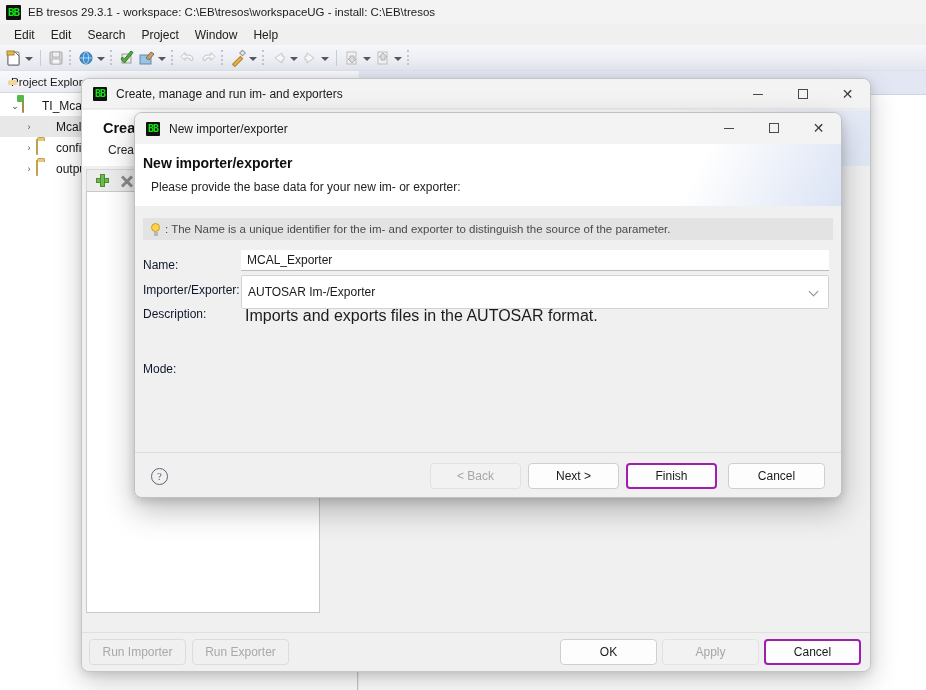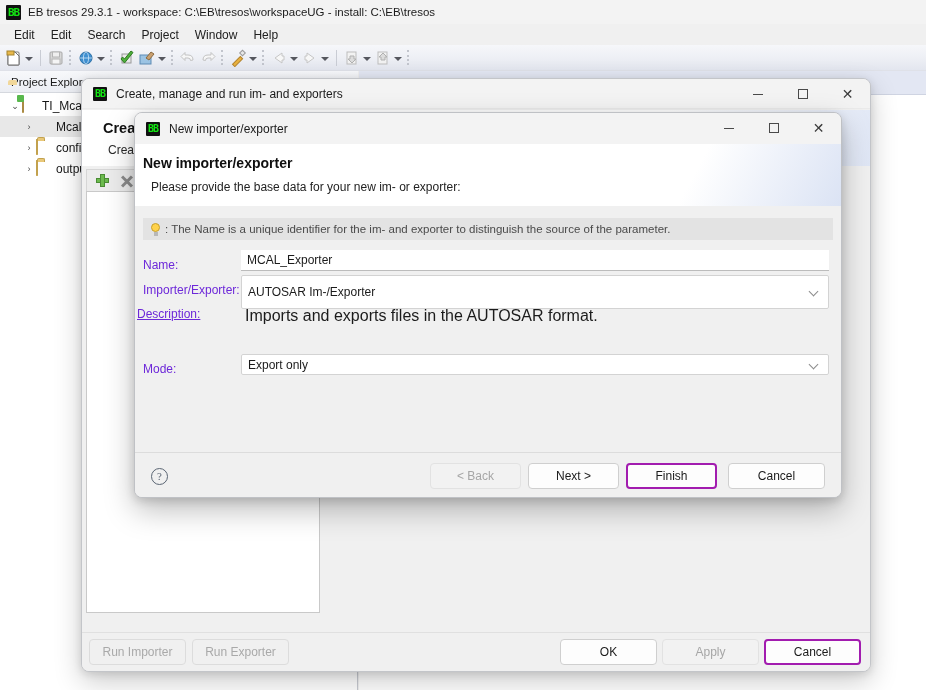--- a/index.html
+++ b/index.html
@@ -415,21 +415,21 @@
   .bulb-ic::after{
     content:""; position:absolute; left:2.5px; top:9px; width:4px; height:4px;
     background:#b8b8b8;
   }
   .hint-text {
     font-size:11.5px; color:#4a4a4a; margin-left:5px; white-space:nowrap;
   }
 
   .form-label {
     position:absolute;
-    font-size:12px; color:#6d28d9; white-space:nowrap;
+    font-size:12px; color:#0f172a; white-space:nowrap;
   }
   .txt-input {
     position:absolute;
     background:#ffffff;
     border:none;
     border-bottom:1px solid #bcbcbc;
     box-sizing:border-box;
     font-family:"Liberation Sans", sans-serif;
     font-size:12px;
     color:#1b1b1b;
@@ -705,28 +705,24 @@
 
     <span class="form-label" style="left:8px; top:52px;">Name:</span>
     <input class="txt-input" type="text" style="left: 106px; top: 44px; width: 588px; height: 21px;" value="MCAL_Exporter">
 
     <span class="form-label" style="left:8px; top:77px;">Importer/Exporter:</span>
     <div class="combo" style="left:106px; top:69px; width:588px; height:34px;">
       <span>AUTOSAR Im-/Exporter</span>
       <span class="combo-arrow"></span>
     </div>
 
-    <span class="form-label" style="left:2px; top:101px;text-decoration:underline;">Description:</span>
+    <span class="form-label" style="left:8px; top:101px;">Description:</span>
     <span class="static-text" style="left:110px; top:101px;">Imports and exports files in the AUTOSAR format.</span>
 
     <span class="form-label" style="left:8px; top:156px;">Mode:</span>
-    <div class="combo" style="left:106px; top:148px; width:588px; height:21px;">
-      <span>Export only</span>
-      <span class="combo-arrow"></span>
-    </div>
   </div>
 
   <div class="inner-footer">
     <div class="help-ic">?</div>
 
     <div class="btn disabled" style="position:absolute; left:295px; top:10px; width:91px;">&lt; Back</div>
     <div class="btn" style="position:absolute; left:393px; top:10px; width:91px;">Next &gt;</div>
     <div class="btn focusring" style="position:absolute; left:491px; top:10px; width:91px;">Finish</div>
     <div class="btn" style="position:absolute; left:593px; top:10px; width:97px;">Cancel</div>
   </div>

